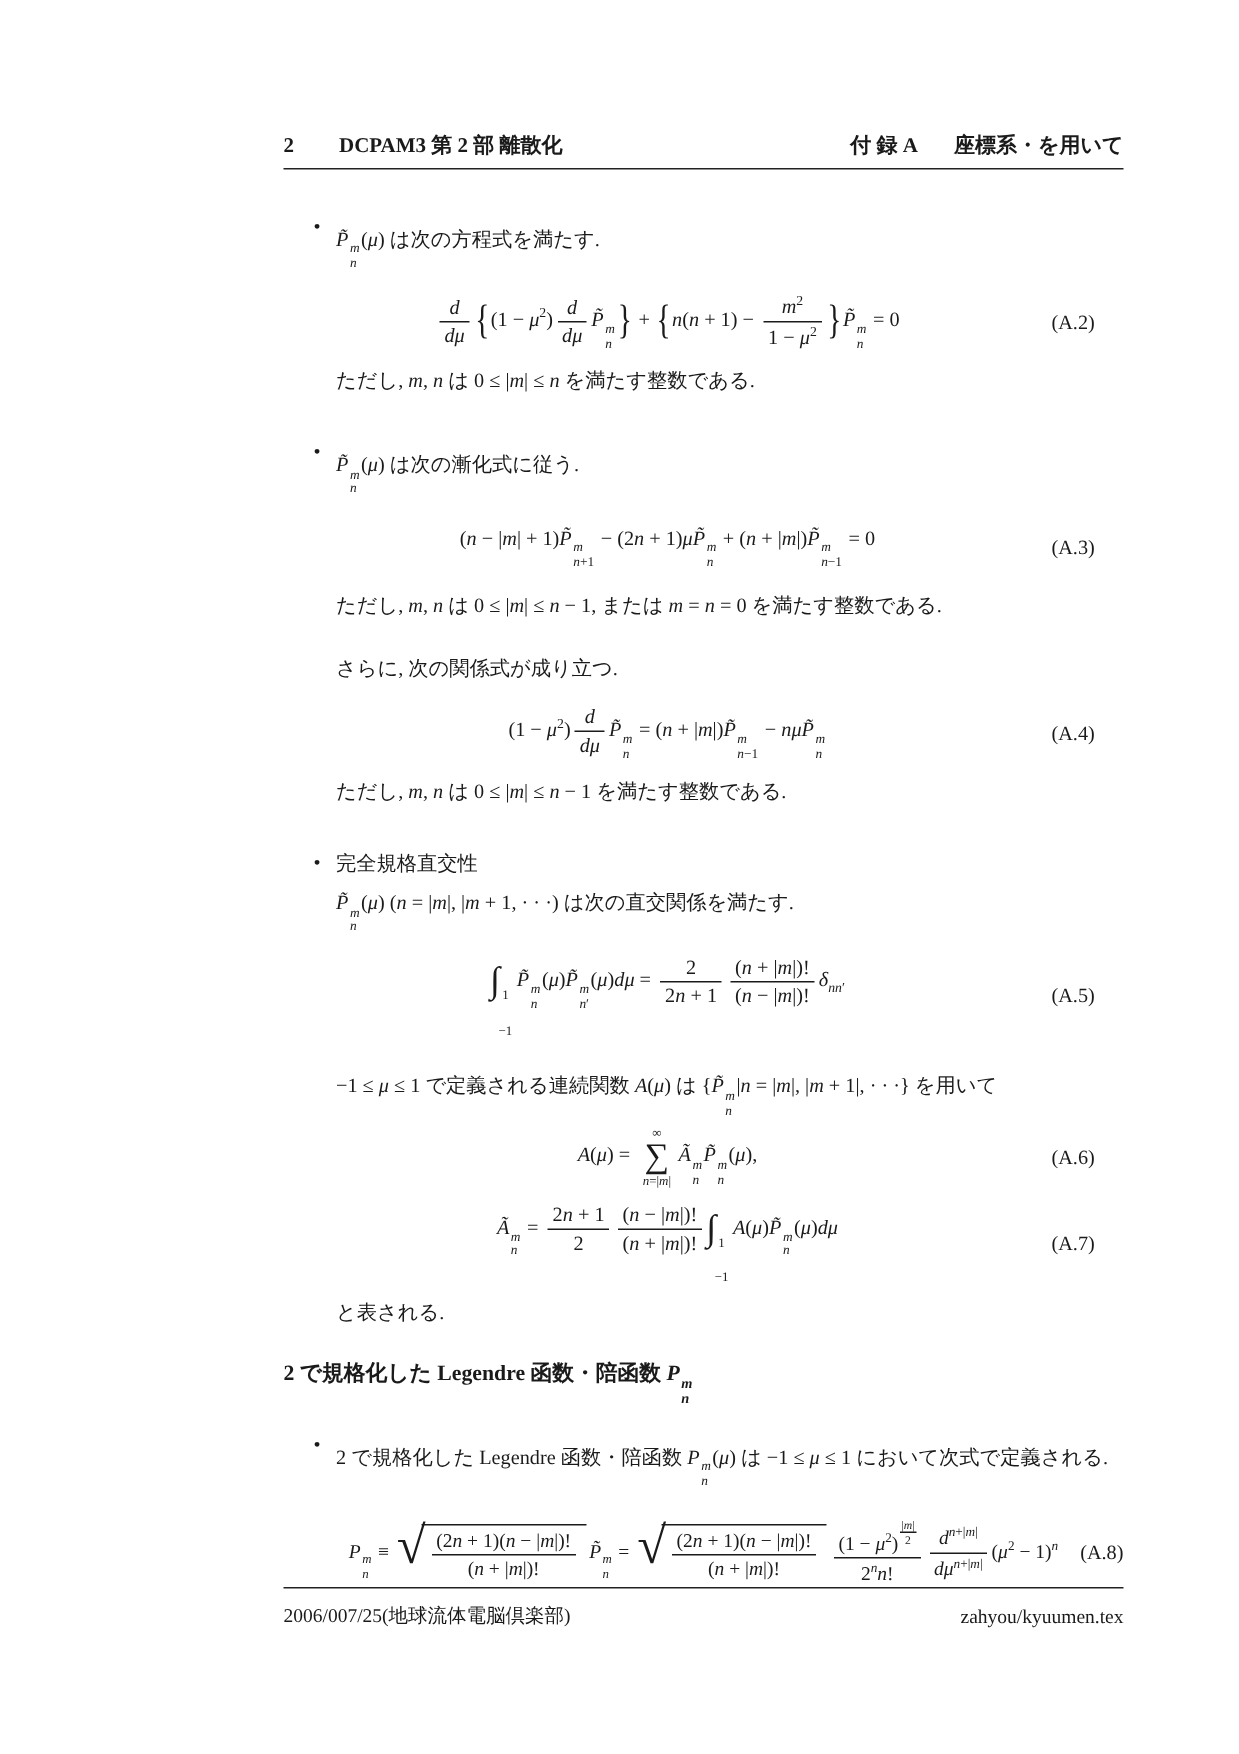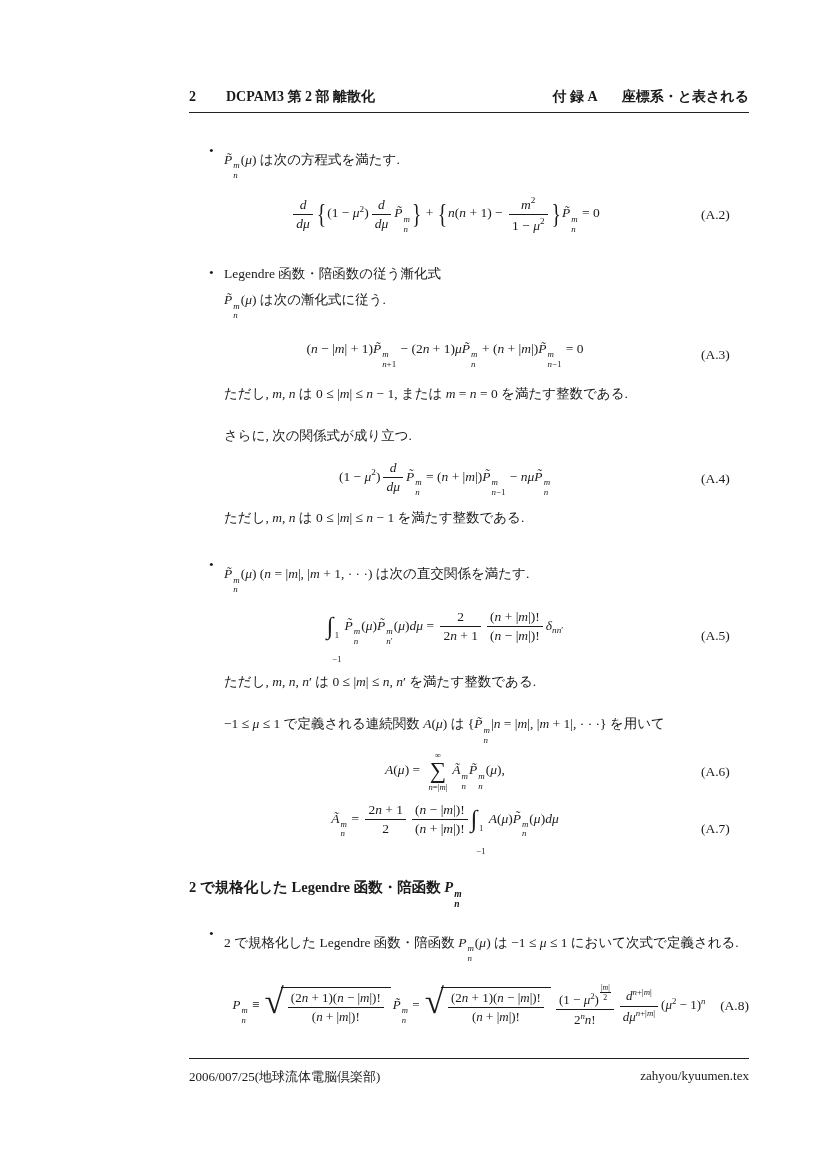--- a/index.html
+++ b/index.html
@@ -40,34 +40,34 @@
   .ilim{display:inline-flex;flex-direction:column;font-size:0.64em;line-height:1;
         vertical-align:-1.0em;margin:0 3px 0 -1px;}
   .ilim span+span{margin-top:1.7em;}
   .sqrt{display:inline-flex;align-items:stretch;vertical-align:middle;margin:0 2px;}
   .rad{font-size:2.7em;line-height:0.85;align-self:flex-start;margin-right:-3px;}
   .rady{border-top:1.2px solid #1a1a1a;padding:2px 4px 0 4px;display:inline-block;}
   .sfr{display:inline-block;vertical-align:0.55em;font-size:0.6em;text-align:center;line-height:1.05;margin-left:1px;}
   .sfr .nu{display:block;border-bottom:1px solid #1a1a1a;padding:0 1px;}
   .sfr .de{display:block;}
   .footer{position:absolute;left:150px;width:560px;top:1058px;border-top:1.2px solid #222;
-          padding-top:9px;display:flex;justify-content:space-between;font-size:13px;}
+          padding-top:9px;display:flex;justify-content:space-between;font-size:13px;align-items:flex-end;}
 </style>
 </head>
 <body>
 
 <div class="page">
   <div class="content">
 
     <div class="head">
       <div class="head-left">
         <span class="pgnum">2</span><span>DCPAM3 第 2 部 離散化</span>
       </div>
       <div class="head-right">
-        <span class="applabel">付 録 A</span><span>座標系・と表される</span>
+        <span class="applabel">付 録 A</span><span>座標系・を用いて</span>
       </div>
     </div>
 
     <div class="bullet">
       <span class="dot">•</span>
       <div class="bcontent">
         <div class="blead"><i>P̃</i><span class="sb">
               <span><i>m</i></span>
               <span><i>n</i></span>
             </span>(<i>μ</i>) は次の方程式を満たす.</div>
@@ -77,25 +77,25 @@
     <div class="eqrow">
       <div class="eqbody"><span class="fr"><span class="nu"><i>d</i></span><span class="de"><i>dμ</i></span></span><span class="bb">{</span>(1 − <i>μ</i><sup>2</sup>)<span class="fr"><span class="nu"><i>d</i></span><span class="de"><i>dμ</i></span></span><i>P̃</i><span class="sb">
             <span><i>m</i></span>
             <span><i>n</i></span>
           </span><span class="bb">}</span> + <span class="bb">{</span><i>n</i>(<i>n</i> + 1) − <span class="fr"><span class="nu"><i>m</i><sup>2</sup></span><span class="de">1 − <i>μ</i><sup>2</sup></span></span><span class="bb">}</span><i>P̃</i><span class="sb">
             <span><i>m</i></span>
             <span><i>n</i></span>
           </span> = 0</div>
       <div class="eqno">(A.2)</div>
     </div>
+    <div class="note">ただし, <i>m</i>, <i>n</i> は 0 ≤ |<i>m</i>| ≤ <i>n</i> を満たす整数である.</div>
 
     <div class="bullet">
       <span class="dot">•</span>
       <div class="bcontent">
-        <div>Legendre 函数・陪函数の従う漸化式</div>
         <div class="blead"><i>P̃</i><span class="sb">
               <span><i>m</i></span>
               <span><i>n</i></span>
             </span>(<i>μ</i>) は次の漸化式に従う.</div>
       </div>
     </div>
 
     <div class="eqrow">
       <div class="eqbody">(<i>n</i> − |<i>m</i>| + 1)<i>P̃</i><span class="sb">
             <span><i>m</i></span>
@@ -124,41 +124,41 @@
             <span><i>m</i></span>
             <span><i>n</i></span>
           </span></div>
       <div class="eqno">(A.4)</div>
     </div>
     <div class="note">ただし, <i>m</i>, <i>n</i> は 0 ≤ |<i>m</i>| ≤ <i>n</i> − 1 を満たす整数である.</div>
 
     <div class="bullet">
       <span class="dot">•</span>
       <div class="bcontent">
+        <div>完全規格直交性</div>
         <div class="blead"><i>P̃</i><span class="sb">
               <span><i>m</i></span>
               <span><i>n</i></span>
             </span>(<i>μ</i>) (<i>n</i> = |<i>m</i>|, |<i>m</i> + 1, · · ·) は次の直交関係を満たす.</div>
       </div>
     </div>
 
     <div class="eqrow">
       <div class="eqbody"><span class="int">∫</span><span class="ilim">
             <span>1</span>
             <span>−1</span>
           </span><i>P̃</i><span class="sb">
             <span><i>m</i></span>
             <span><i>n</i></span>
           </span>(<i>μ</i>)<i>P̃</i><span class="sb">
             <span><i>m</i></span>
             <span><i>n</i>′</span>
           </span>(<i>μ</i>)<i>dμ</i> = <span class="fr"><span class="nu">2</span><span class="de">2<i>n</i> + 1</span></span><span class="fr"><span class="nu">(<i>n</i> + |<i>m</i>|)!</span><span class="de">(<i>n</i> − |<i>m</i>|)!</span></span><i>δ</i><sub><i>nn</i>′</sub></div>
       <div class="eqno">(A.5)</div>
     </div>
-    <div class="note">ただし, <i>m</i>, <i>n</i>, <i>n</i>′ は 0 ≤ |<i>m</i>| ≤ <i>n</i>, <i>n</i>′ を満たす整数である.</div>
 
     <div class="para">−1 ≤ <i>μ</i> ≤ 1 で定義される連続関数 <i>A</i>(<i>μ</i>) は {<i>P̃</i><span class="sb">
           <span><i>m</i></span>
           <span><i>n</i></span>
         </span>|<i>n</i> = |<i>m</i>|, |<i>m</i> + 1|, · · ·} を用いて</div>
 
     <div class="eqrow" style="margin-top:6px">
       <div class="eqbody"><i>A</i>(<i>μ</i>) = <span class="sum">
             <span class="slim">∞</span>
             <span class="sop">∑</span>
@@ -179,20 +179,21 @@
           </span> = <span class="fr"><span class="nu">2<i>n</i> + 1</span><span class="de">2</span></span><span class="fr"><span class="nu">(<i>n</i> − |<i>m</i>|)!</span><span class="de">(<i>n</i> + |<i>m</i>|)!</span></span><span class="int">∫</span><span class="ilim">
             <span>1</span>
             <span>−1</span>
           </span><i>A</i>(<i>μ</i>)<i>P̃</i><span class="sb">
             <span><i>m</i></span>
             <span><i>n</i></span>
           </span>(<i>μ</i>)<i>dμ</i></div>
       <div class="eqno">(A.7)</div>
     </div>
 
+    <div class="para" style="margin-top:8px">と表される.</div>
 
     <div class="heading">2 で規格化した Legendre 函数・陪函数 <i>P</i><span class="sb">
           <span><i>m</i></span>
           <span><i>n</i></span>
         </span></div>
 
     <div class="bullet" style="margin-top:16px">
       <span class="dot">•</span>
       <div class="bcontent">
         <div class="blead">2 で規格化した Legendre 函数・陪函数 <i>P</i><span class="sb">

